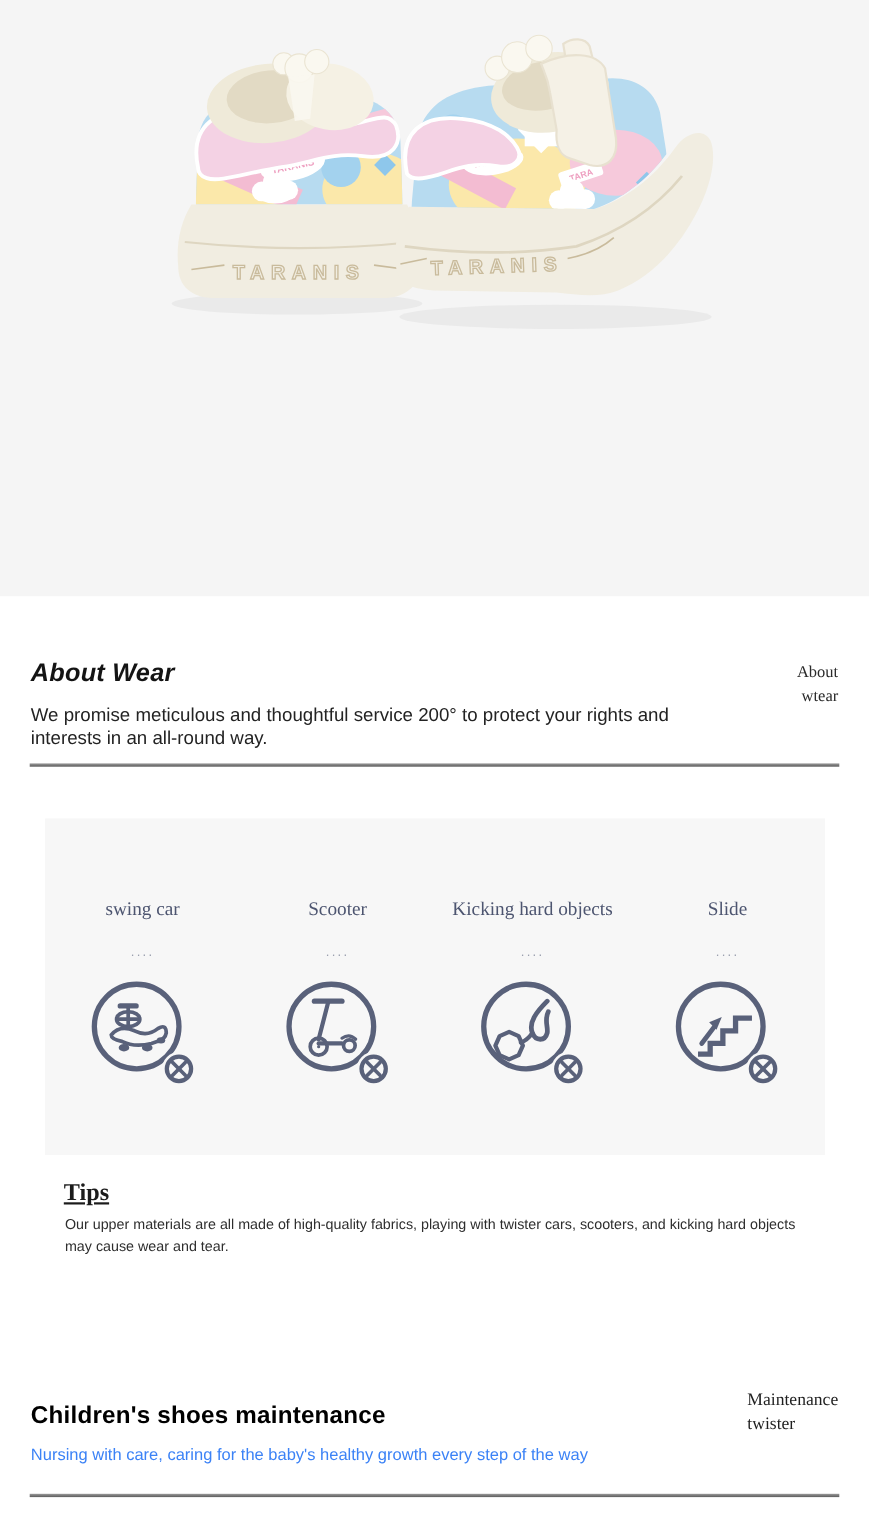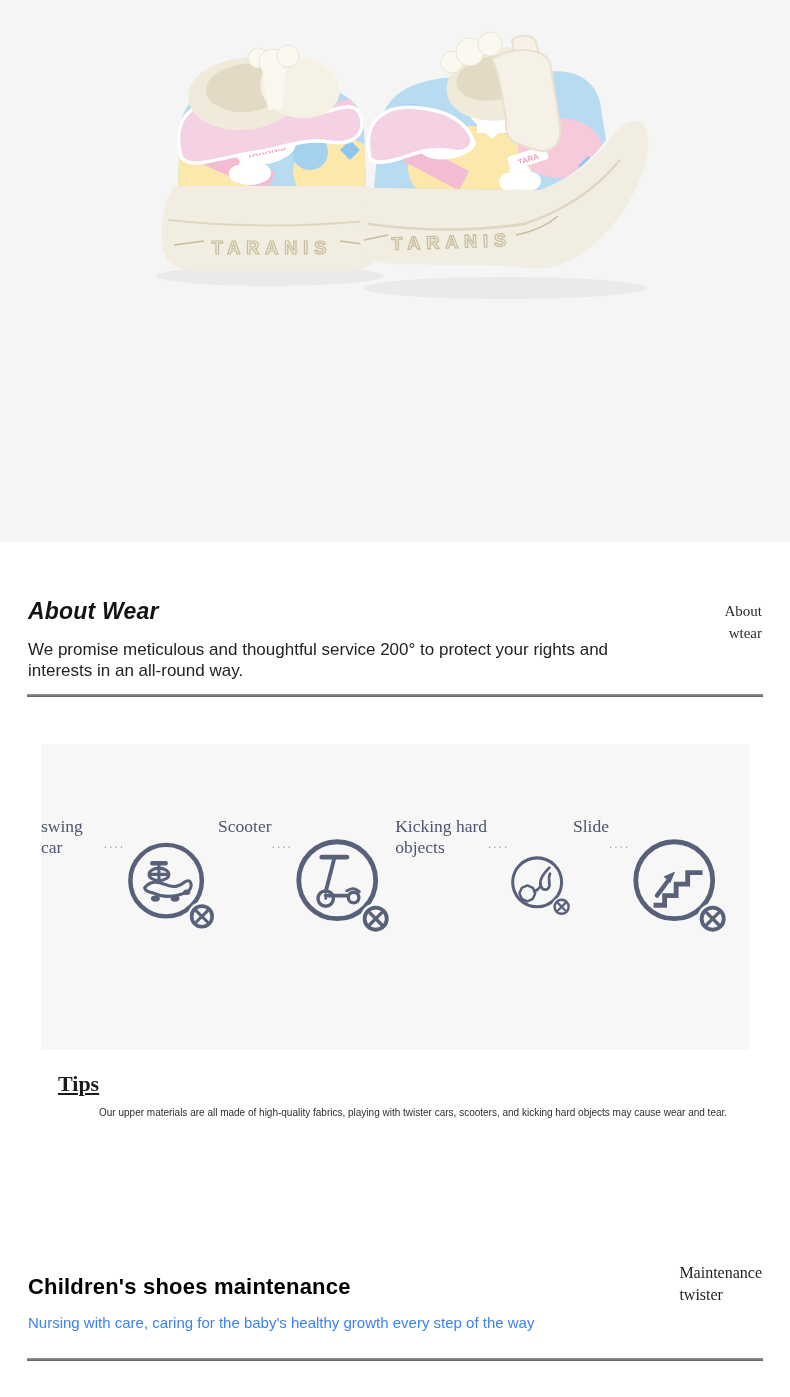--- a/index.html
+++ b/index.html
@@ -15,29 +15,29 @@
   #about-title{position:absolute;left:28px;top:598px;font-size:23px;font-weight:600;color:#141414;letter-spacing:.2px;font-style:italic;}
   #about-side{position:absolute;right:28px;top:600px;text-align:right;font-size:15px;line-height:22px;color:#2b2b2b;}
   #about-body{position:absolute;left:28px;top:639px;width:618px;font-size:17px;line-height:21px;color:#232323;}
   .divider{position:absolute;left:27px;width:736px;height:3px;
            background:linear-gradient(#9a9a9a,#5c5c5c);}
   #divider-1{top:694px;}
 
   
   #care-panel{position:absolute;left:41px;top:744px;width:709px;height:306px;background:#f7f7f7;
               display:flex;flex-direction:row;}
-  .care-col{flex:1;display:flex;flex-direction:row;align-items:flex-start;padding-top:72px;}
+  .care-col{flex:1;display:flex;flex-direction:column;align-items:center;padding-top:72px;}
   .care-label{font-family:"Liberation Serif",serif;font-size:17.5px;color:#4d5570;}
   .care-dots{margin-top:24px;font-size:12px;letter-spacing:2px;color:#9ba0af;line-height:8px;}
   .care-icon{margin-top:20px;width:100px;height:100px;}
 
   
   #tips-title{position:absolute;left:58px;top:1071px;font-family:"Liberation Serif",serif;
               font-size:22px;font-weight:600;color:#1b1b1b;text-decoration:underline;}
-  #tips-body{position:absolute;left:59px;top:1103px;width:668px;font-size:10px;line-height:20px;color:#2e2e2e;margin-left:40px;}
+  #tips-body{position:absolute;left:59px;top:1103px;width:668px;font-size:13px;line-height:20px;color:#2e2e2e;}
 
   
   #maint-title{position:absolute;left:28px;top:1274px;font-size:22px;font-weight:700;color:#000000;letter-spacing:.2px;text-align:center;}
   #maint-side{position:absolute;right:28px;top:1262px;text-align:left;font-size:16px;line-height:22px;color:#1f1f1f;}
   #maint-sub{position:absolute;left:28px;top:1314px;width:620px;font-size:15px;color:#3b82f6;}
   #divider-2{top:1358px;}
 </style>
 </head>
 <body>
 

